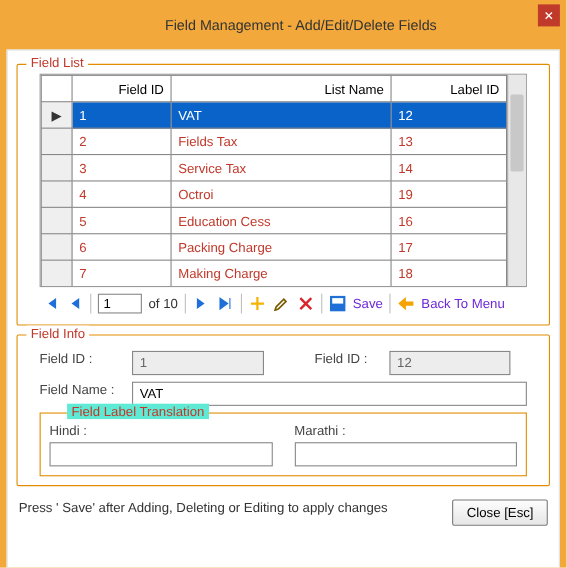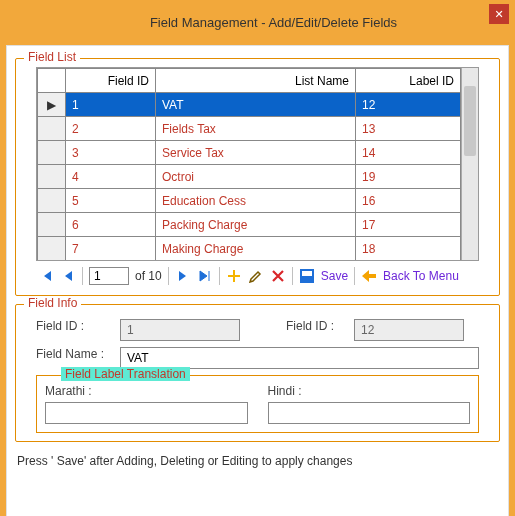--- a/index.html
+++ b/index.html
@@ -183,28 +183,29 @@
 
     <div class="form-row">
       <span class="lbl">Field Name :</span>
       <input class="inp" style="flex: 1 1 0%;" value="VAT">
     </div>
 
     <div class="trans-group">
       <span class="tg-title">Field Label Translation</span>
       <div style="display:flex;gap:20px;">
         <div style="flex:1">
+          <div style="color:#444;margin-bottom:4px">Hindi :</div>
+          <input class="inp" style="width: 100%;" value="">
+        </div>
+        <div style="flex:1">
           <div style="color:#444;margin-bottom:4px">Marathi :</div>
           <input class="inp" style="width: 100%;" value="">
         </div>
-        <div style="flex:1">
-          <div style="color:#444;margin-bottom:4px">Hindi :</div>
-          <input class="inp" style="width: 100%;" value="">
-        </div>
       </div>
     </div>
   </div>
 
   <div class="footer">
     <span style="color:#333">Press '        Save' after Adding, Deleting or Editing to apply changes</span>
+    <button class="btn">Close [Esc]</button>
   </div>
 
 </div>
 
 </body></html>

